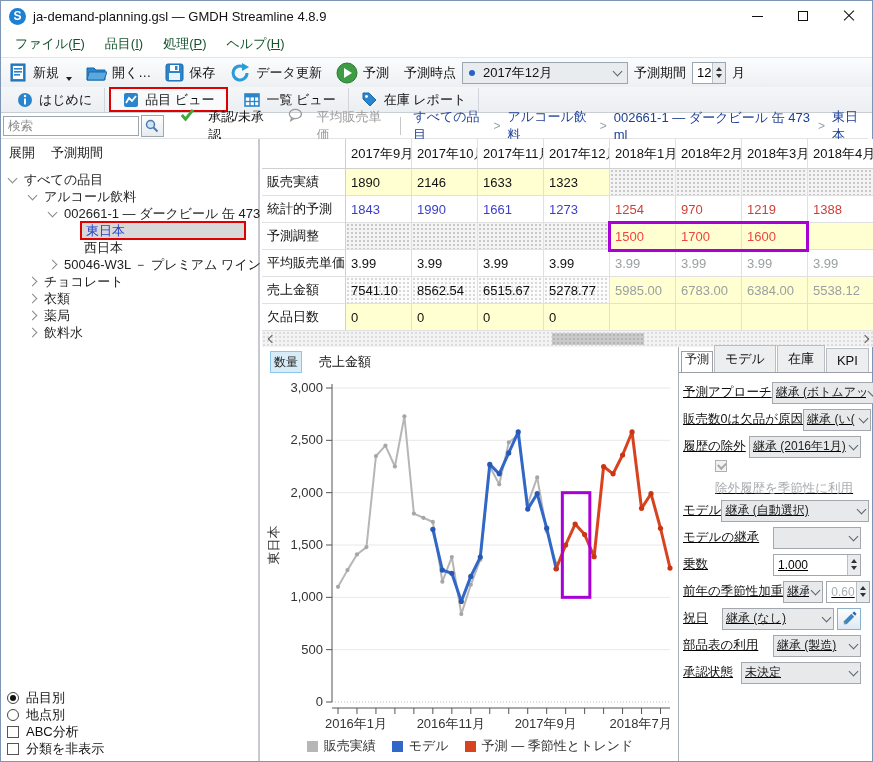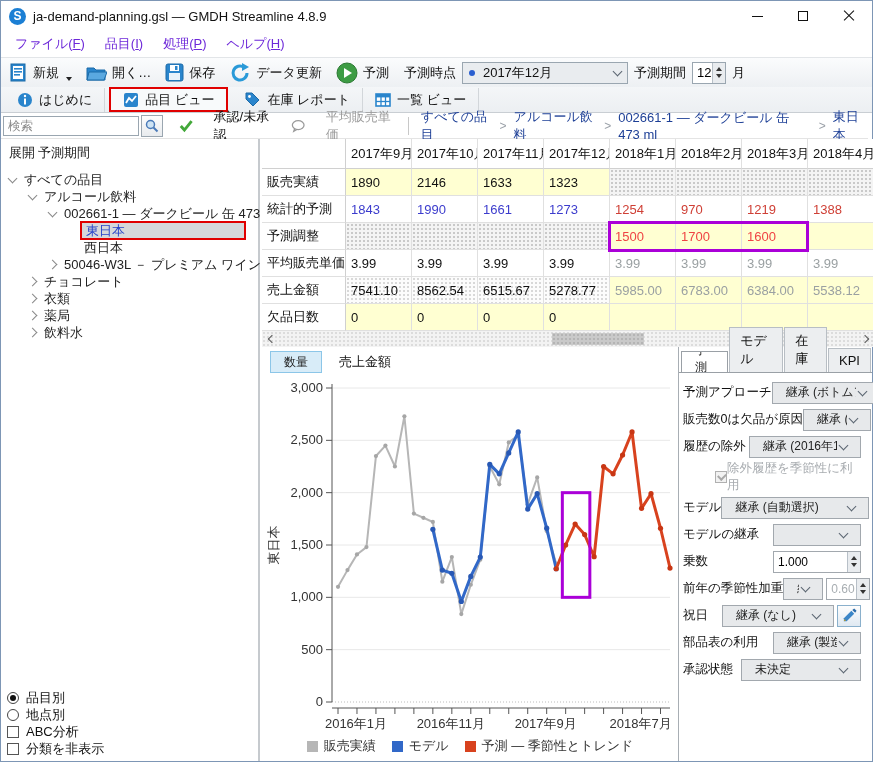--- a/index.html
+++ b/index.html
@@ -13,21 +13,21 @@
   .win-controls { margin-left:auto; display:flex; height:30px; }
   .win-btn { width:46px; height:30px; display:flex; align-items:center; justify-content:center; color:#111; font-size:13px; }
   .glyph-min { width:11px; height:1px; background:#111; display:block; }
   .glyph-max { width:10px; height:10px; border:1px solid #111; display:block; }
   .glyph-close { position:relative; width:12px; height:12px; display:block; }
   .glyph-close::before,.glyph-close::after { content:""; position:absolute; left:-1px; top:5px; width:14px; height:1px; background:#111; }
   .glyph-close::before { transform:rotate(45deg); } .glyph-close::after { transform:rotate(-45deg); }
 
   
   .menubar { position:absolute; left:0; top:30px; right:0; height:26px; background:#fff; display:flex; align-items:center; padding-left:4px; }
-  .menu-item { font-size:13px; color:#6d28d9; padding:4px 10px; }
+  .menu-item { font-size:13px; color:#14532d; padding:4px 10px; }
   .menu-item u { text-decoration:underline; }
 
   
   .toolbar { position:absolute; left:0; top:56px; right:0; height:30px; background:linear-gradient(#fbfcfd,#edf0f3); border-top:1px solid #e2e5e8; display:flex; align-items:center; padding-left:4px; }
   .tbtn { display:flex; align-items:center; gap:5px; padding:2px 9px 2px 5px; font-size:13px; color:#111; position:relative; }
   .tbtn svg { display:block; }
   .drop-caret { width:0; height:0; border-left:3.5px solid transparent; border-right:3.5px solid transparent; border-top:4px solid #222; margin-left:2px; align-self:flex-end; margin-bottom:2px; }
   .tlabel { font-size:13px; color:#111; margin:0 6px; }
   .combo { height:22px; background:#e9ecef; border:1px solid #9aa6b0; display:flex; align-items:center; padding:0 6px; font-size:13px; color:#111; }
   .combo .blue-dot { width:6px; height:6px; border-radius:50%; background:#2a5fd0; margin-right:8px; }
@@ -42,30 +42,30 @@
   
   .viewtabs { position:absolute; left:0; top:86px; right:0; height:26px; background:linear-gradient(#f4f6f8,#eceff2); border-bottom:1px solid #c9ced3; display:flex; align-items:center; padding-left:4px;text-align:right; }
   .vtab { display:flex; align-items:center; gap:6px; font-size:13px; color:#111; padding:3px 12px; border-right:1px solid #d2d6da; height:24px; }
   .vtab.hl { border:2px solid #e00000; background:#f8fafb; height:25px; margin:0 4px; }
 
   
   .filterrow { position:absolute; left:0; top:112px; right:4px; height:26px; background:#fff; border-bottom:1px solid #e4e4e4; display:flex; align-items:center; }
   .search-input { width:136px; height:20px; border:1px solid #9aa6b0; font-size:12.5px; padding:0 4px; margin-left:2px; color:#333; }
   .search-input::placeholder { color:#8a8a8a; }
   .search-btn { width:24px; height:22px; border:1px solid #9aa6b0; background:linear-gradient(#fdfdfd,#e8ebee); display:flex; align-items:center; justify-content:center; margin-left:2px; }
-  .act { display:flex; align-items:center; gap:20px; font-size:13px; margin-left:16px; color:#111; }
+  .act { display:flex; gap:14px; font-size:13px; margin-left:16px; color:#111; }
   .act.dim { color:#9a9a9a; }
   .vdiv { width:1px; height:18px; background:#c8c8c8; margin:0 12px; }
   .crumbs { display:flex; align-items:center; gap:7px; font-size:13px; }
   .crumb { color:#1d3f96; }
   .crumb-sep { color:#9aa0a8; font-size:12px; }
 
   
   .leftpanel { position:absolute; left:0; top:138px; bottom:0; width:259px; background:#fff; border-right:2px solid #c6cace; }
-  .tree-links { display:flex; gap:3px; padding:5px 8px; font-size:13px; color:#222; }
+  .tree-links { display:flex; gap:16px; padding:5px 8px; font-size:13px; color:#222; }
   .tree { padding-top:4px; }
   .tree-row { height:17px; display:flex; align-items:center; font-size:13px; color:#222; position:relative; }
   .tree-chev { width:7px; height:7px; border-right:1.5px solid #888; border-bottom:1.5px solid #888; display:inline-block; flex:none; }
   .tree-chev.open { transform:rotate(45deg); margin-top:-3px; }
   .tree-chev.closed { transform:rotate(-45deg); }
   .tree-chev.none { visibility:hidden; }
   .tree-label { margin-left:8px; white-space:nowrap; }
   .tree-row.selected { }
   .tree-row.selected .sel-wrap { background:#d6d8da; border:2px solid #e00000; color:#2743c8; padding:0 4px; height:19px; display:flex; align-items:center; position:absolute; }
   .bottom-opts { position:absolute; left:6px; bottom:4px; }
@@ -108,31 +108,31 @@
   .ctab.sel { background:#d8ecf8; border:1px solid #8cc6e8; }
   .legend { display:flex; align-items:center; justify-content:center; gap:16px; font-size:13px; color:#333; margin-top:0; }
   .leg-item { display:flex; align-items:center; gap:6px; }
   .leg-sq { width:11px; height:11px; display:inline-block; }
 
   
   .rightpanel { position:absolute; left:677px; top:346px; right:0; bottom:0; background:#fff; border-left:1px solid #a8aeb4; }
   .rp-tabs { display:flex; align-items:flex-end; height:26px; border-bottom:1px solid #9aa0a6; padding-left:2px; }
   .rp-tab { font-size:13px; color:#111; padding:4px 10px 4px; background:#eceef0; border:1px solid #b8bec4; border-bottom:none; margin-right:1px; }
   .rp-tab.sel { background:#fff; position:relative; top:1px; padding-bottom:6px; border-color:#9aa0a6; }
-  .rp-fields { padding:6px 11px 0 4px; }
+  .rp-fields { padding:6px 11px 0 4px;text-decoration:underline; }
   .rp-row { display:flex; align-items:center; min-height:27px; }
   .rp-label { font-size:12.5px; color:#111; white-space:nowrap; }
   .rp-controls { margin-left:auto; display:flex; align-items:center; gap:3px; }
-  .sel { height:22px; background:#e7e9eb; border:1px solid #a2a8ae; display:flex; align-items:center; font-size:12px; color:#222; padding:0 13px; overflow:hidden; }
+  .sel { height:22px; background:#e7e9eb; border:1px solid #a2a8ae; display:flex; align-items:center; font-size:12px; color:#222; padding:0 3px; overflow:hidden; }
   .sel .txt { white-space:nowrap; overflow:hidden; flex:1; }
   .sel .mini-caret { flex:none; margin-left:3px; }
   .rp-spin { height:22px; background:#fff; border:1px solid #a2a8ae; display:flex; align-items:center; font-size:12px; }
   .rp-spin .val { flex:1; padding-left:4px; white-space:nowrap; overflow:hidden; }
   .rp-spin.dis .val { color:#a8aeb2; }
-  .rp-check { display:flex; align-items:center; gap:0; margin-left:32px; font-size:12.5px; color:#a8acb0; }
+  .rp-check { display:flex; align-items:flex-start; gap:8px; margin-left:32px; font-size:12.5px; color:#a8acb0;flex-direction:column; }
   .edit-btn { width:24px; height:22px; border:1px solid #8ab0cc; background:linear-gradient(#fdfdfd,#dfe9f2); display:flex; align-items:center; justify-content:center; }
 </style>
 </head>
 <body>
 
 <div class="window">
 
   <div class="titlebar">
     <span class="app-icon">S</span>
     <span class="title-text">ja-demand-planning.gsl — GMDH Streamline 4.8.9</span>
@@ -225,35 +225,35 @@
       <span>はじめに</span>
     </div>
     <div class="vtab hl">
       <svg width="16" height="16" viewBox="0 0 16 16">
           <rect x="1" y="1" width="14" height="14" rx="2" fill="#2a85cc"></rect>
           <polyline points="3,11 6,6 9,9 13,4" fill="none" stroke="#fff" stroke-width="1.8"></polyline>
         </svg>
       <span>品目 ビュー</span>
     </div>
     <div class="vtab">
-      <svg width="17" height="17" viewBox="0 0 17 17">
-          <path d="M2 2 L8 2 L15 9 L9 15 L2 8 Z" fill="#2a85cc" stroke="#1b6aa8"></path>
-          <circle cx="5.5" cy="5.5" r="1.4" fill="#fff"></circle>
-        </svg>
-      <span>在庫 レポート</span>
-    </div>
-    <div class="vtab">
       <svg width="16" height="16" viewBox="0 0 16 16">
           <rect x="1" y="2" width="14" height="12" fill="#fff" stroke="#2a85cc" stroke-width="1.6"></rect>
           <rect x="1" y="2" width="14" height="3.4" fill="#2a85cc"></rect>
           <line x1="6" y1="5" x2="6" y2="14" stroke="#2a85cc" stroke-width="1.3"></line>
           <line x1="10.5" y1="5" x2="10.5" y2="14" stroke="#2a85cc" stroke-width="1.3"></line>
           <line x1="1" y1="9.5" x2="15" y2="9.5" stroke="#2a85cc" stroke-width="1.3"></line>
         </svg>
       <span>一覧 ビュー</span>
+    </div>
+    <div class="vtab">
+      <svg width="17" height="17" viewBox="0 0 17 17">
+          <path d="M2 2 L8 2 L15 9 L9 15 L2 8 Z" fill="#2a85cc" stroke="#1b6aa8"></path>
+          <circle cx="5.5" cy="5.5" r="1.4" fill="#fff"></circle>
+        </svg>
+      <span>在庫 レポート</span>
     </div>
   </div>
 
   <div class="filterrow">
     <input class="search-input" placeholder="検索" style="">
     <div class="search-btn">
       <svg width="14" height="14" viewBox="0 0 14 14">
           <circle cx="5.5" cy="5.5" r="4" fill="#cfe4f4" stroke="#4a7ab8" stroke-width="1.5"></circle>
           <line x1="8.5" y1="8.5" x2="12.5" y2="12.5" stroke="#4a7ab8" stroke-width="2"></line>
         </svg>

